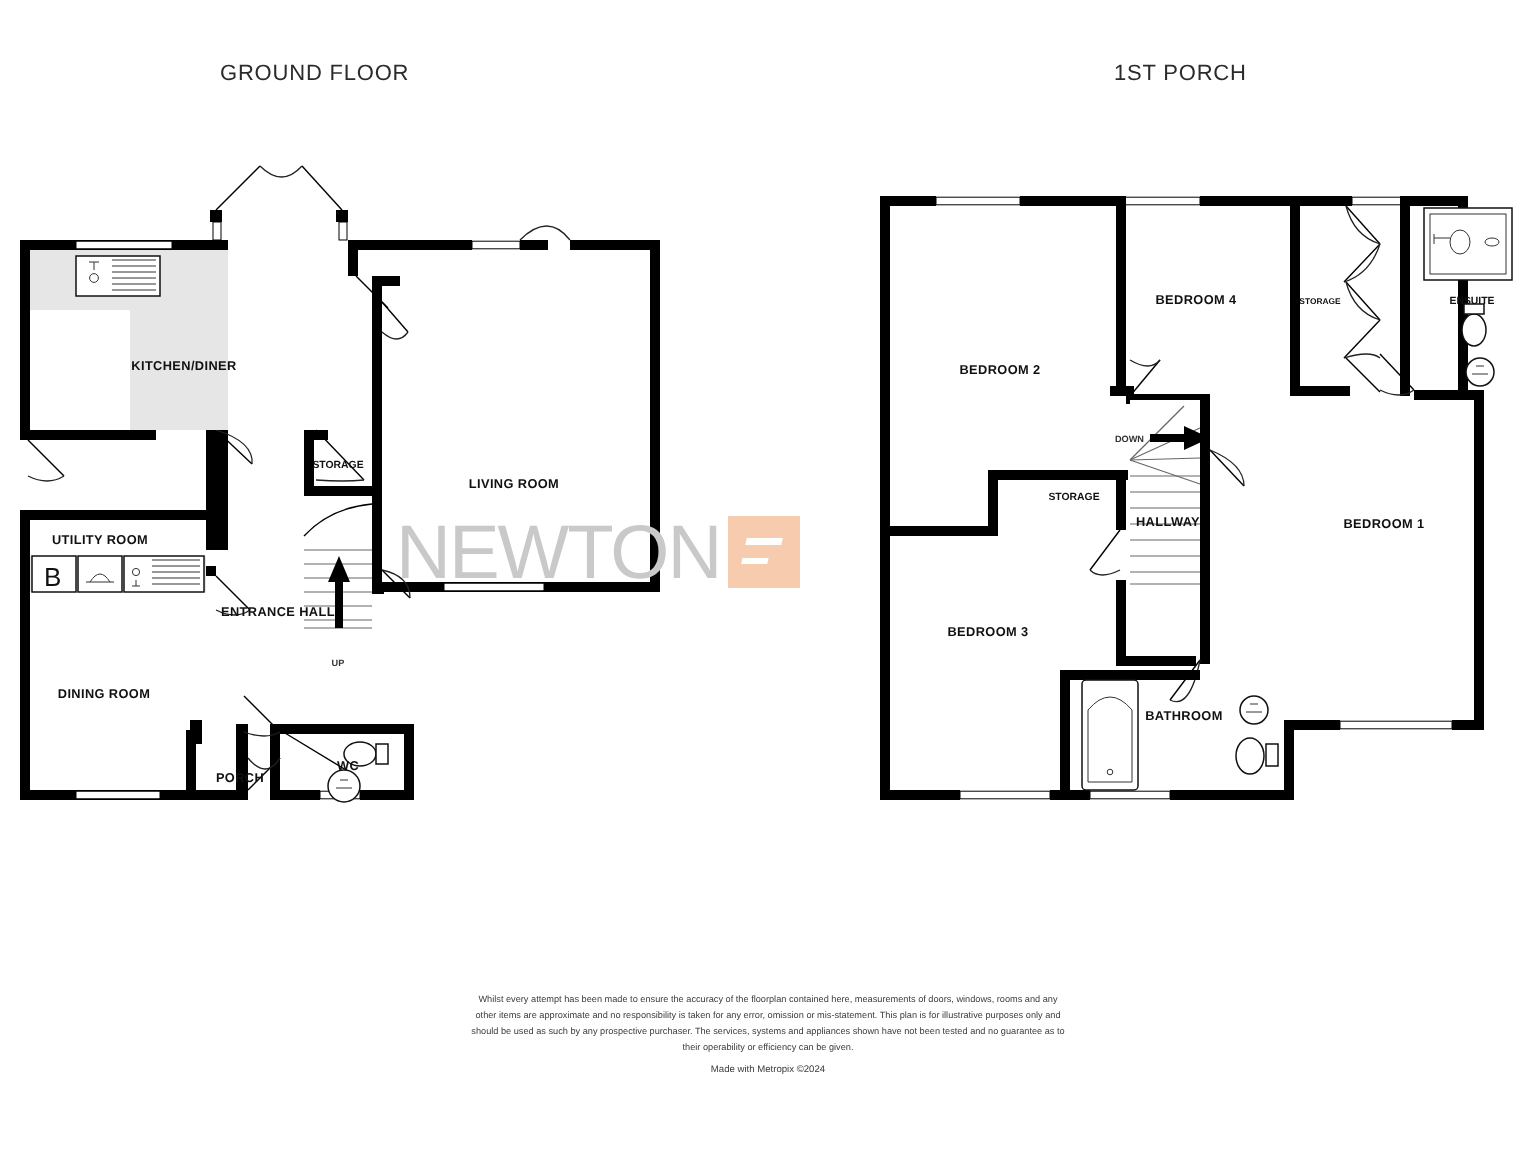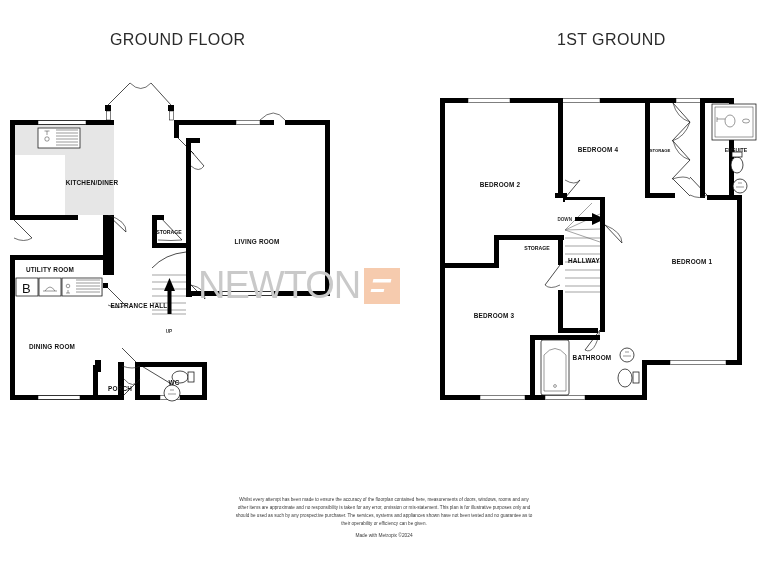--- a/index.html
+++ b/index.html
@@ -1,54 +1,54 @@
 <!DOCTYPE html>
 <html><head>
 <meta charset="utf-8">
 <style>
   html,body{margin:0;padding:0;background:#ffffff;}
   body{width:768px;height:576px;overflow:hidden;font-family:"Liberation Sans",sans-serif;}
   #stage{position:relative;width:768px;height:576px;background:#fff;}
-  .floor-title{position:absolute;font-size:16px;letter-spacing:.4px;color:#2b2b2b;font-family:"Liberation Sans",sans-serif;white-space:nowrap;text-align:right;}
+  .floor-title{position:absolute;font-size:11px;letter-spacing:.4px;color:#2b2b2b;font-family:"Liberation Sans",sans-serif;white-space:nowrap;text-align:right;}
   #gf-title{left:110px;top:31px;}
   #ff-title{left:557px;top:31px;}
   svg{position:absolute;left:0;top:0;}
   .room-label{font-family:"Liberation Sans",sans-serif;font-size:6.4px;font-weight:bold;fill:#111;letter-spacing:.2px;}
   .room-label-sm{font-family:"Liberation Sans",sans-serif;font-size:5.2px;font-weight:bold;fill:#111;}
   .dir-label{font-family:"Liberation Sans",sans-serif;font-size:4.6px;font-weight:bold;fill:#333;}
   .wall{fill:#000;}
   .thinline{stroke:#000;stroke-width:.7;fill:none;}
   .swing{stroke:#222;stroke-width:.65;fill:none;}
   .fixture{stroke:#111;stroke-width:.75;fill:#fff;}
   .fixture-thin{stroke:#333;stroke-width:.5;fill:none;}
   .counter{fill:#e6e6e6;}
   .tread{stroke:#666;stroke-width:.6;fill:none;}
   .win{fill:#fff;stroke:#000;stroke-width:.5;}
-  #watermark{position:absolute;left:198px;top:258px;width:380px;height:46px;display:flex;align-items:flex-end;pointer-events:none;}
+  #watermark{position:absolute;left:198px;top:258px;width:380px;height:46px;display:flex;align-items:flex-start;pointer-events:none;}
   .wm-txt{font-family:"Liberation Sans",sans-serif;font-size:38px;font-weight:400;letter-spacing:-1px;line-height:1;}
   .wm-a{color:#c9c9c9;}
   .wm-b{color:#f6d3bc;}
   .wm-logo{width:36px;height:36px;background:#f6cbae;margin-left:4px;position:relative;}
   .wm-logo:after{content:"";position:absolute;left:8px;top:11px;width:18px;height:13px;
     background:
       linear-gradient(#fff,#fff) left 0 top 0/18px 3.5px no-repeat,
       linear-gradient(#fff,#fff) left 0 bottom 0/13px 3.5px no-repeat;
     transform:skewX(-12deg);}
   #disclaimer{position:absolute;left:234px;top:496px;width:300px;text-align:center;
     font-family:"Liberation Sans",sans-serif;font-size:4.6px;line-height:1.72;color:#3a3a3a;}
   #madewith{position:absolute;left:234px;top:533px;width:300px;text-align:center;
     font-family:"Liberation Sans",sans-serif;font-size:4.8px;color:#3a3a3a;}
 </style>
 </head>
 <body>
 
 <div id="stage">
 
   <div class="floor-title" id="gf-title">GROUND FLOOR</div>
-  <div class="floor-title" id="ff-title">1ST GROUND</div>
+  <div class="floor-title" id="ff-title">1ST PORCH</div>
 
   <svg id="gf" width="768" height="576">
     <g>
 
       <rect class="wall" x="10" y="120" width="104" height="5"></rect>
       <rect class="win" x="38" y="120.6" width="48" height="3.8"></rect>
       <rect class="wall" x="10" y="120" width="5" height="100"></rect>
       <rect class="wall" x="106" y="120" width="8" height="5"></rect>
 
       <rect class="wall" x="105" y="105" width="6" height="6"></rect>

